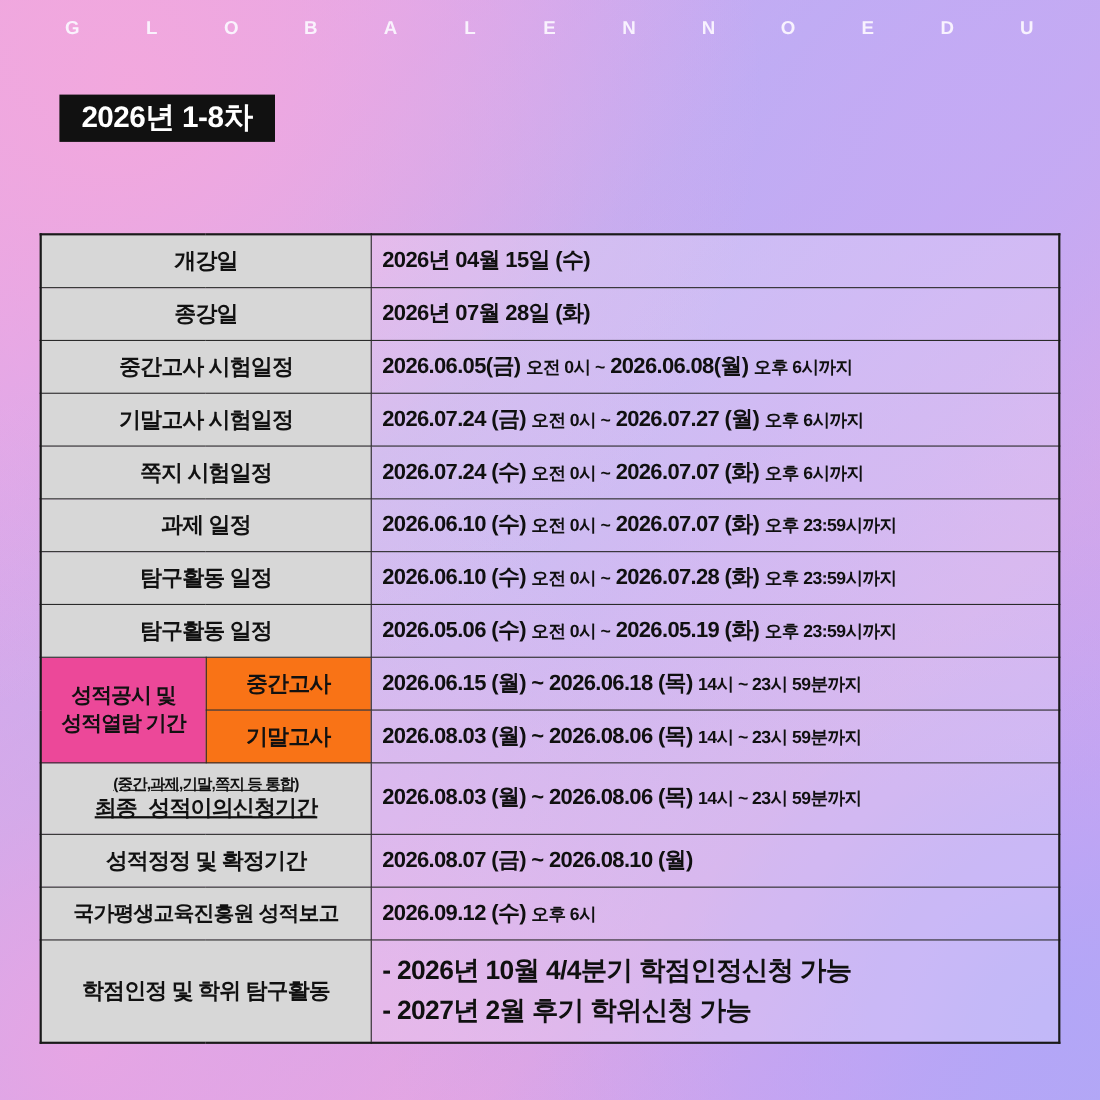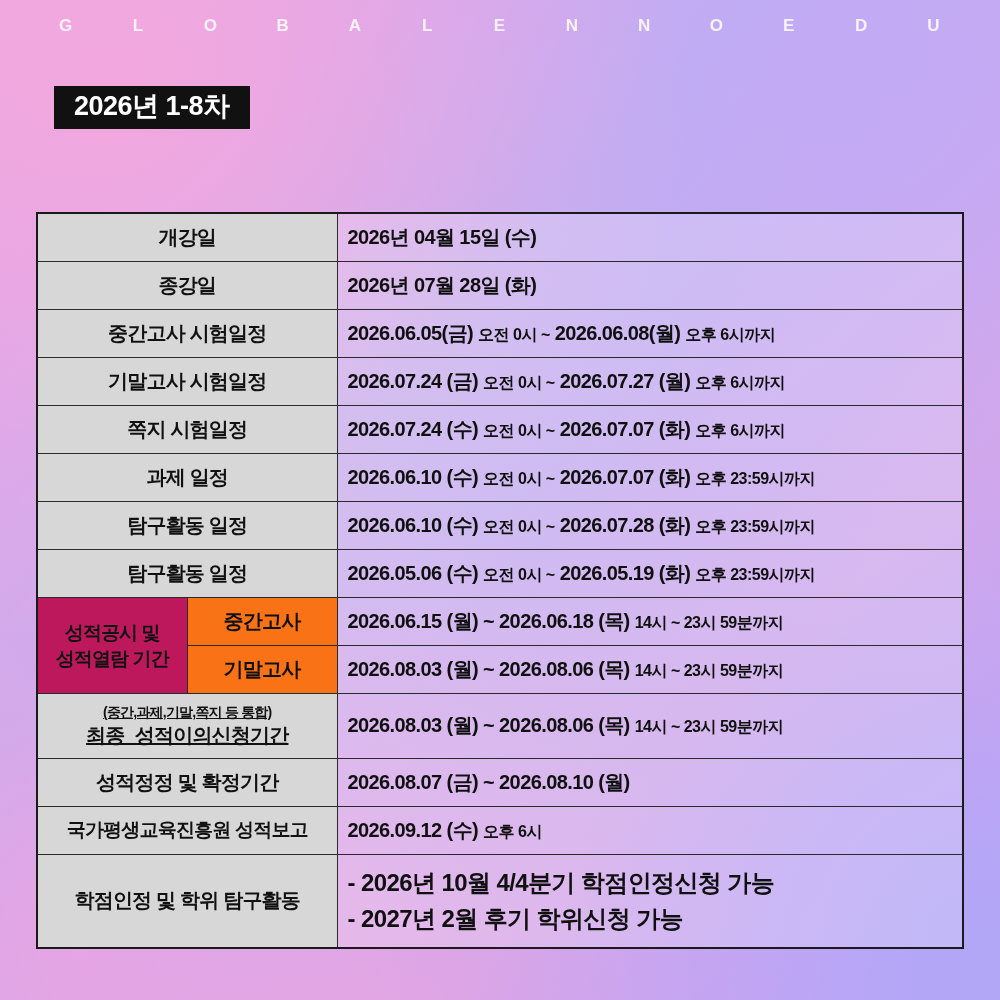--- a/index.html
+++ b/index.html
@@ -134,21 +134,21 @@
   .sub-cell {
     background: #f97316;
     text-align: center;
     font-size: 20px;
     font-weight: 700;
     color: #111;
     padding: 10px 4px;
     letter-spacing: -0.8px;
   }
   td.group-label {
-    background: #be185d;
+    background: #ec4899;
     text-align: center;
     font-size: 19px;
     font-weight: 700;
     color: #111;
     letter-spacing: -0.9px;
     line-height: 1.35;
     padding: 8px 4px;
   }
 </style>
 </head>

